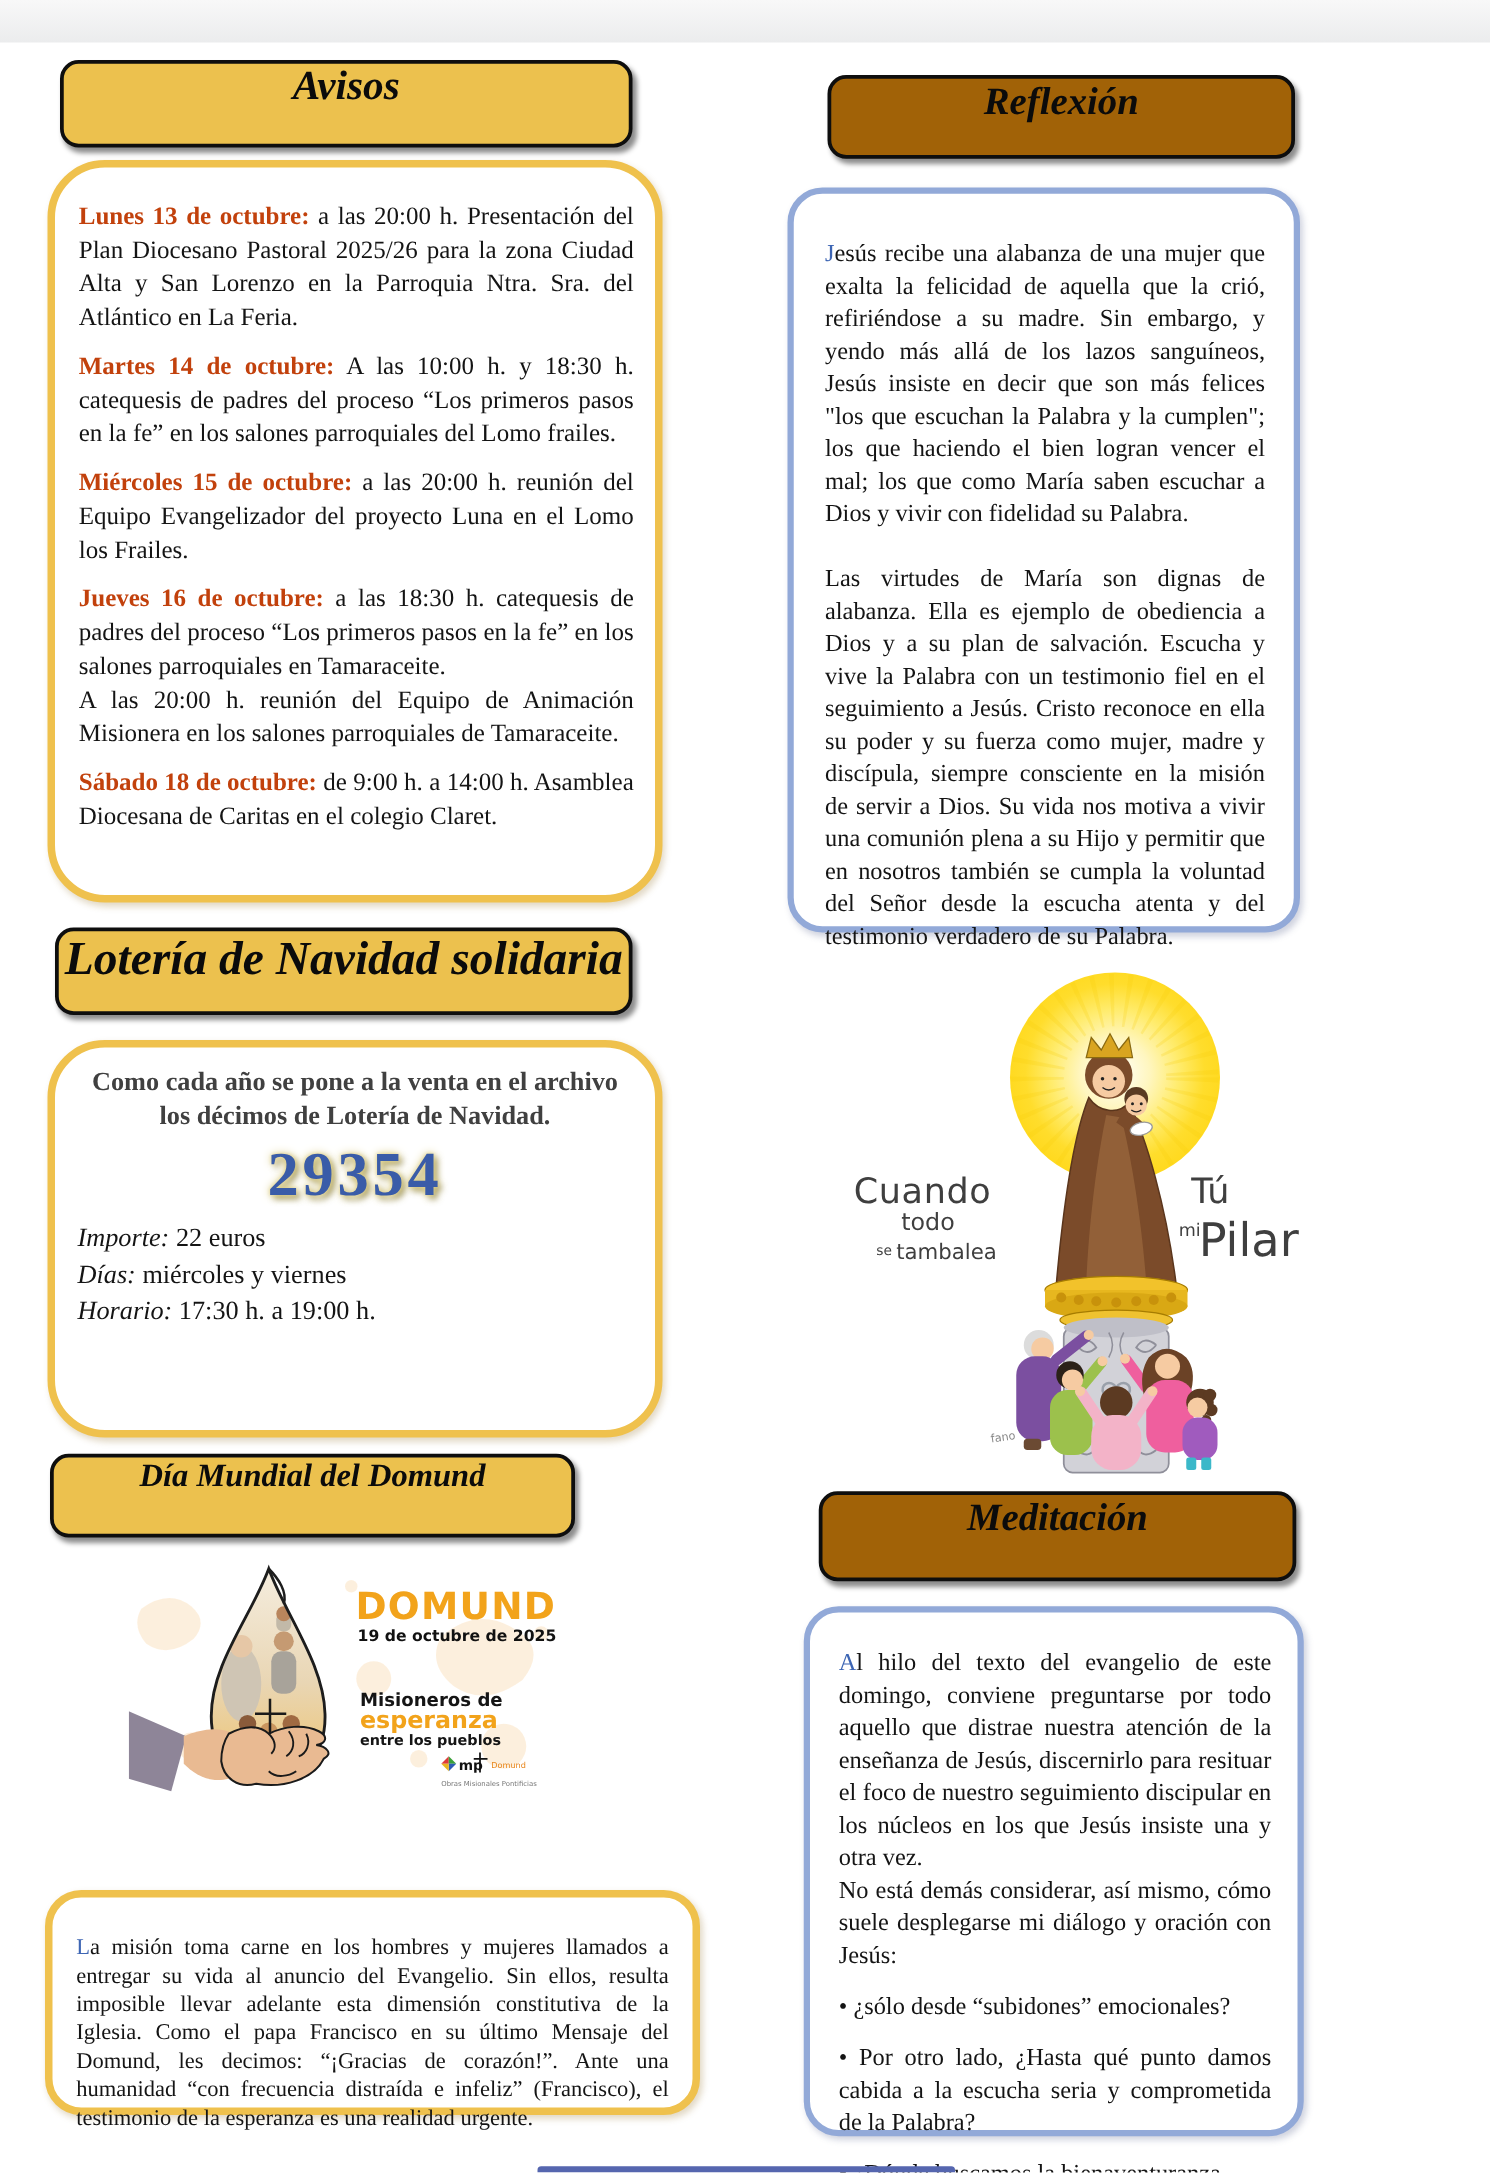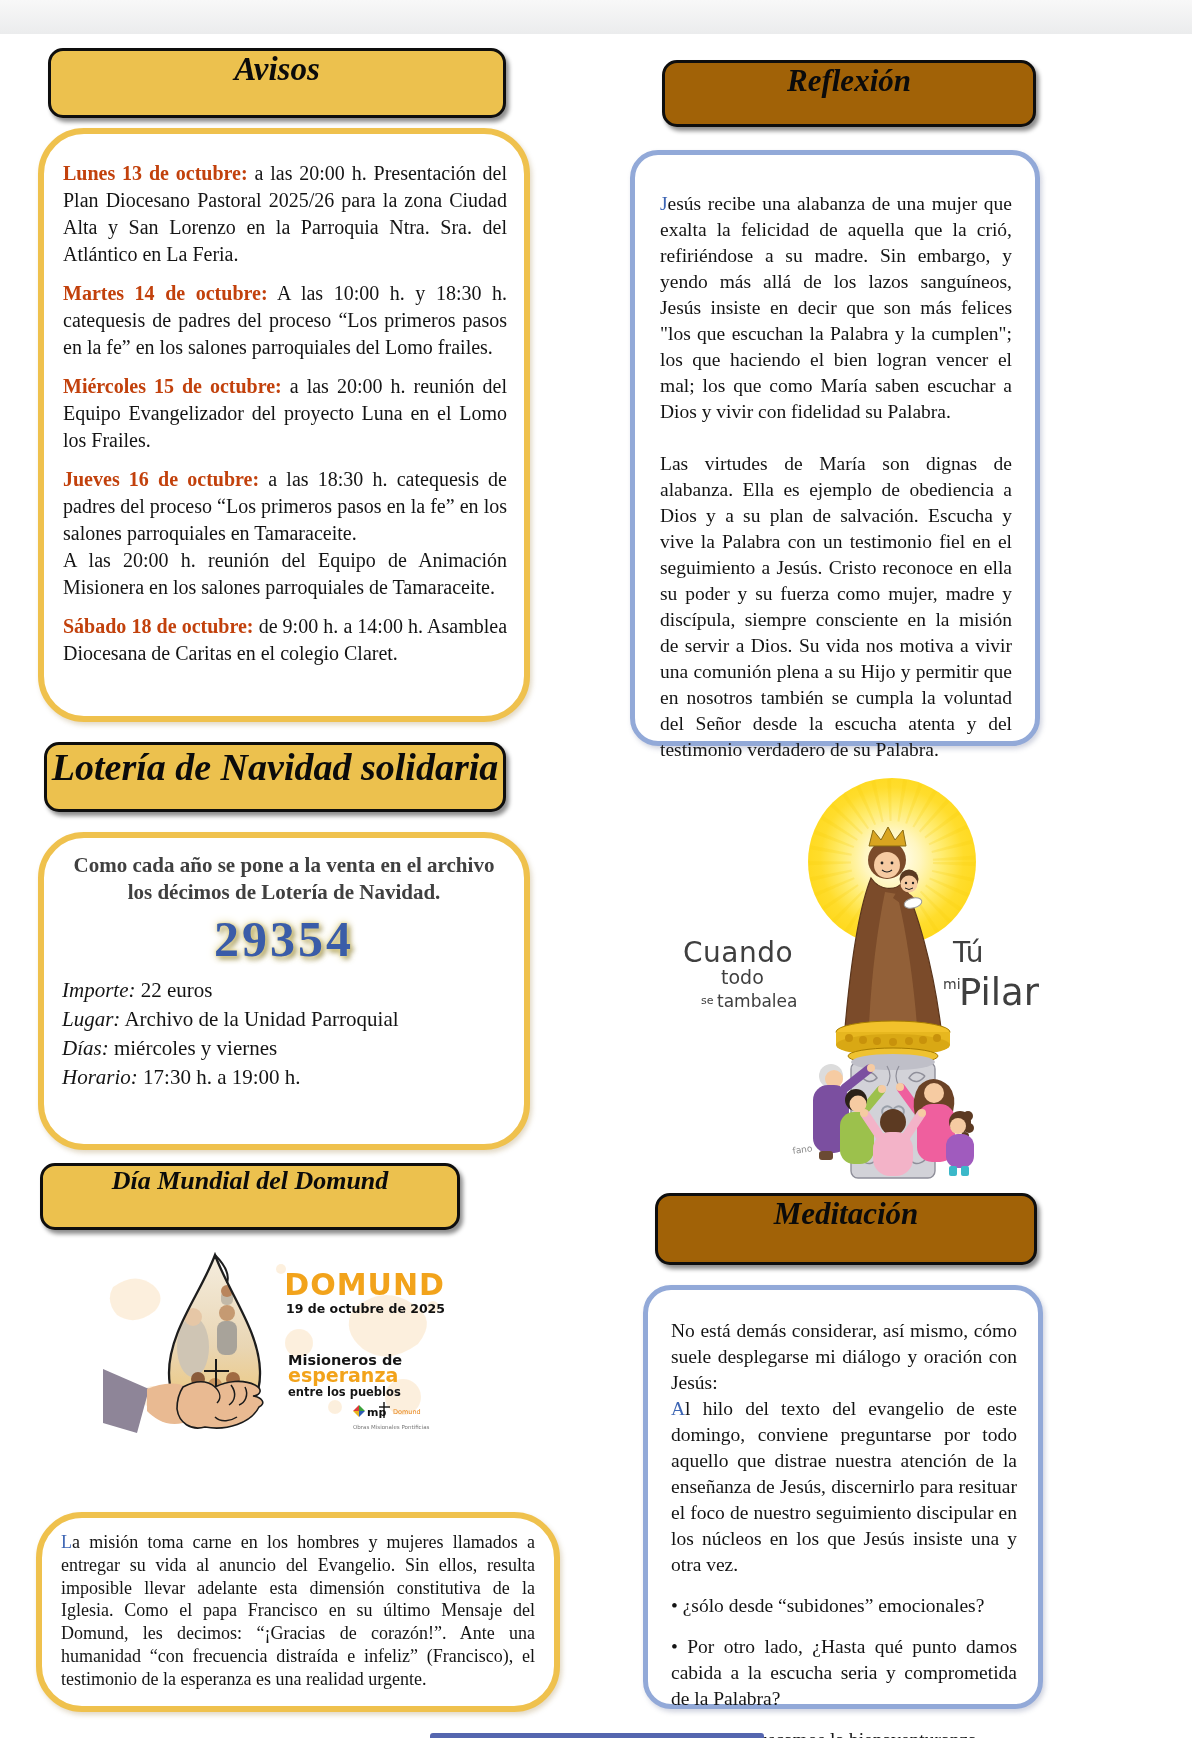--- a/index.html
+++ b/index.html
@@ -92,21 +92,20 @@
 </div>
 
 <div class="abs cbox cbox-yellow" style="left:38px;top:832px;width:492px;height:318px;">
   <div class="lot-intro">
     <span>Como cada año se pone a la venta en el archivo</span><br>
     <span>los décimos de Lotería de Navidad.</span>
   </div>
   <div class="lot-number">29354</div>
   <div class="lot-details">
     <div><span class="lot-label">Importe:</span> <span>22 euros</span></div>
-    <div><span class="lot-label">Lugar:</span> <span>Archivo de la Unidad Parroquial</span></div>
     <div><span class="lot-label">Días:</span> <span>miércoles y viernes</span></div>
     <div><span class="lot-label">Horario:</span> <span>17:30 h. a 19:00 h.</span></div>
   </div>
 </div>
 
 <div class="abs hdr hdr-yellow" style="left:40px;top:1163px;width:420px;height:67px;font-size:26px;">
   <span>Día Mundial del Domund</span>
 </div>
 
 <div class="abs" style="left:103px;top:1247px;width:352px;height:198px;">
@@ -177,21 +176,21 @@
     <polygon points="0,6 6,6 6,12" fill="#E8B520"></polygon>
     <text x="14" y="11" font-size="11" font-weight="bold" fill="#111">mp</text>
     <line x1="31" y1="-3" x2="31" y2="13" stroke="#111" stroke-width="1.4"></line>
     <line x1="26" y1="2" x2="37" y2="2" stroke="#111" stroke-width="1.4"></line>
     <text x="40" y="9" font-size="6.5" fill="#E8861B">Domund</text>
     <text x="0" y="24" font-size="5.5" fill="#777">Obras Misionales Pontificias</text>
   </g>
 </svg>
 </div>
 
-<div class="abs cbox cbox-yellow domund-par" style="left:36px;top:1512px;width:524px;height:200px;padding:13px 19px 0 19px;">
+<div class="abs cbox cbox-yellow domund-par" style="left:36px;top:1512px;width:524px;height:180px;padding:28px 19px 0 19px;border-radius:29px;">
   <p style="margin:0;">
     <span class="initial">L</span><span>a misión toma carne en los hombres y mujeres llamados a entregar su vida al anuncio del Evangelio. Sin ellos, resulta imposible llevar adelante esta dimensión constitutiva de la Iglesia. Como el papa Francisco en su último Mensaje del Domund, les decimos: “¡Gracias de corazón!”. Ante una humanidad “con frecuencia distraída e infeliz” (Francisco), el testimonio de la esperanza es una realidad urgente.</span>
   </p>
 </div>
 
 <div class="abs hdr hdr-blue" style="left:662px;top:60px;width:374px;height:67px;font-size:31px;">
   <span>Reflexión</span>
 </div>
 
 <div class="abs cbox cbox-blue para" style="left:630px;top:150px;width:410px;height:596px;padding:36px 23px 0 25px;">
@@ -310,24 +309,24 @@
     <text x="304" y="235" font-size="37">Pilar</text>
   </g>
 </svg>
 </div>
 
 <div class="abs hdr hdr-blue" style="left:655px;top:1193px;width:382px;height:72px;font-size:31px;">
   <span>Meditación</span>
 </div>
 
 <div class="abs cbox cbox-blue para" style="left:643px;top:1285px;width:400px;height:424px;padding:28px 21px 0 23px;">
+  <p>
+    <span class="initial">A</span><span>l hilo del texto del evangelio de este domingo, conviene preguntarse por todo aquello que distrae nuestra atención de la enseñanza de Jesús, discernirlo para resituar el foco de nuestro seguimiento discipular en los núcleos en los que Jesús insiste una y otra vez.</span>
+  </p>
   <p>No está demás considerar, así mismo, cómo suele desplegarse mi diálogo y oración con Jesús:</p>
-  <p>
-    <span class="initial">A</span><span>l hilo del texto del evangelio de este domingo, conviene preguntarse por todo aquello que distrae nuestra atención de la enseñanza de Jesús, discernirlo para resituar el foco de nuestro seguimiento discipular en los núcleos en los que Jesús insiste una y otra vez.</span>
-  </p>
   <p class="bullet-p">
     <span>•</span>
     <span>¿sólo desde “subidones” emocionales?</span>
   </p>
   <p class="bullet-p">
     <span>•</span>
     <span>Por otro lado, ¿Hasta qué punto damos cabida a la escucha seria y comprometida de la Palabra?</span>
   </p>
   <p class="bullet-p">
     <span>•</span>

